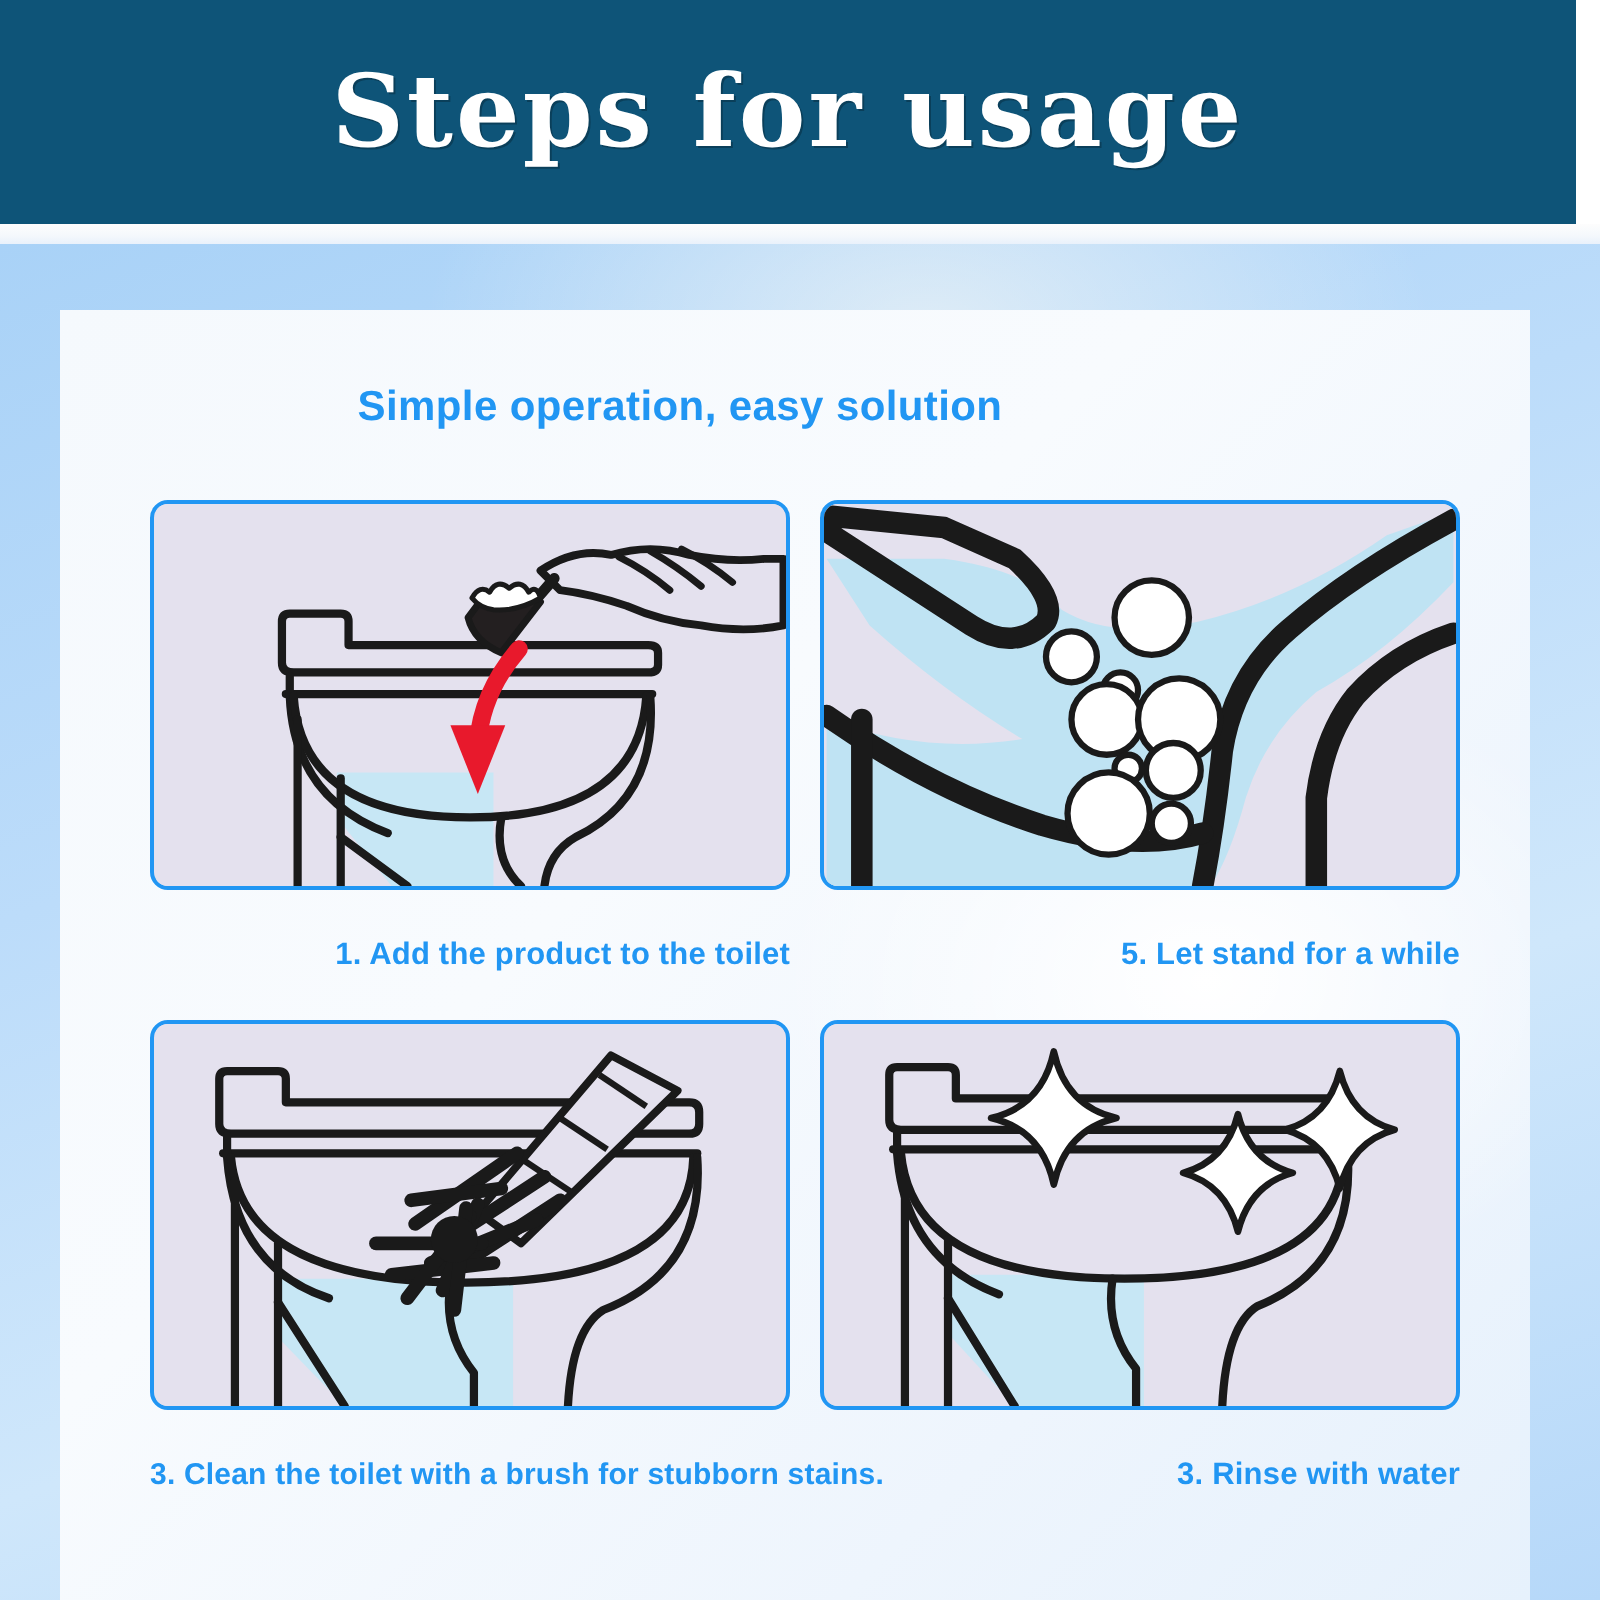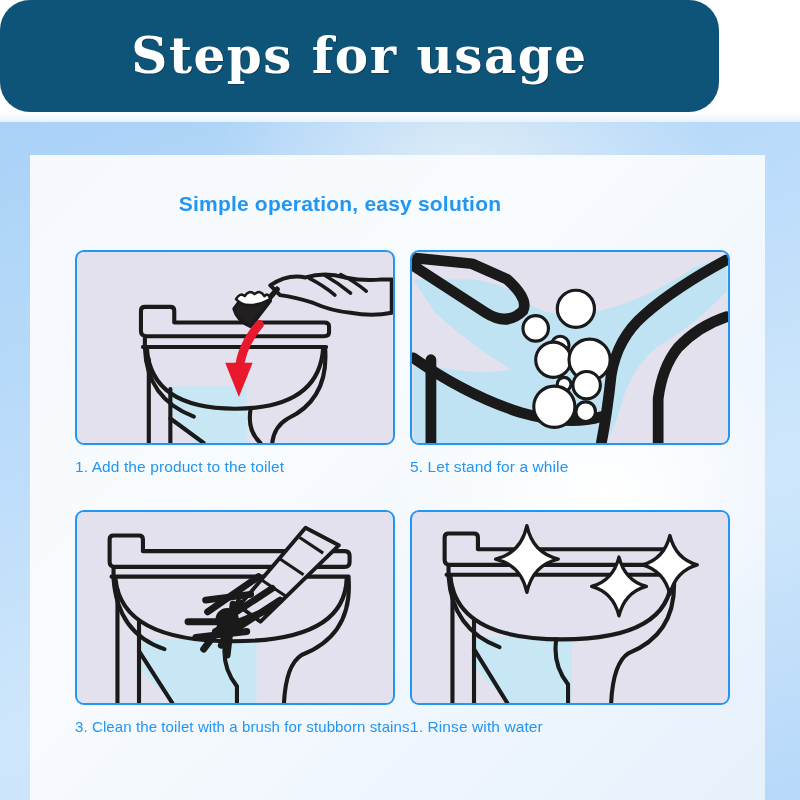--- a/index.html
+++ b/index.html
@@ -12,26 +12,25 @@
   .page {
     position: relative;
     width: 800px; height: 800px;
     background: #ffffff;
   }
 
   
   .header {
     position: absolute;
     left: 0; top: 0;
-    width: 719px; height: 112px;
+    width: 788px; height: 112px;
     background: #0e5478;
     display: flex;
     align-items: center;
     justify-content: center;
-    border-radius: 30px;
   }
   .header-title {
     color: #ffffff;
     font-family: "DejaVu Serif", "Liberation Serif", serif;
     font-size: 50px;
     font-weight: 700;
     letter-spacing: 1.5px;
     line-height: 1;
     text-shadow: 1px 1px 0 rgba(0,0,0,0.25);
   }
@@ -91,26 +90,26 @@
     position: relative;
     width: 320px; height: 195px;
     border: 2px solid #2196f3;
     border-radius: 9px;
     background: #e4e1ee;
     overflow: hidden;
   }
   .panel svg { display: block; width: 100%; height: 100%; }
 
   .caption {
-    margin-top: 13px;
+    margin-top: 24px;
     width: 320px;
-    text-align: left;
+    text-align: right;
     color: #2196f3;
     font-size: 15.5px;
-    font-weight: 400;
+    font-weight: 700;
     letter-spacing: 0.1px;
     white-space: nowrap;
   }
   .caption.wide { font-size: 15px; }
 </style>
 </head>
 <body>
 
 <div class="page">
 
@@ -295,19 +294,19 @@
                 <path d="M266 66 Q270 124 220 144 Q204 154 202 195"></path>
               </g>
 
               <g fill="#ffffff" stroke="#1a1a1a" stroke-width="3.4" stroke-linejoin="round">
                 <path d="M116 14 Q122 42 148 48 Q122 54 116 82 Q110 54 84 48 Q110 42 116 14 Z"></path>
                 <path d="M210 46 Q216 70 238 76 Q216 82 210 106 Q204 82 182 76 Q204 70 210 46 Z"></path>
                 <path d="M262 24 Q268 48 290 54 Q268 60 262 84 Q256 60 234 54 Q256 48 262 24 Z"></path>
               </g>
             </svg>
           </div>
-          <div class="caption">1. Rinse with water</div>
+          <div class="caption">3. Rinse with water</div>
         </div>
       </div>
 
     </div>
   </div>
 </div>
 
 </body></html>

